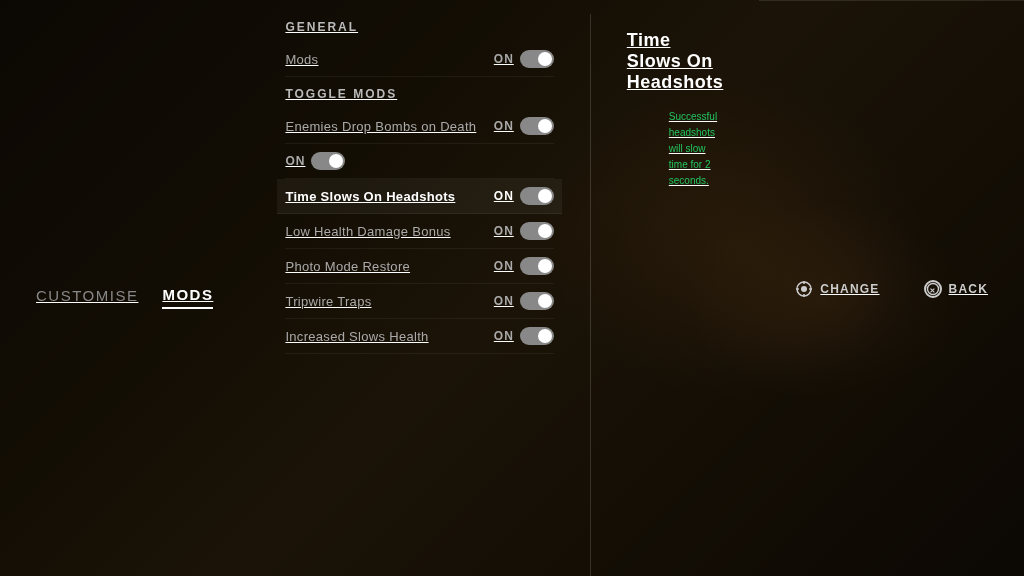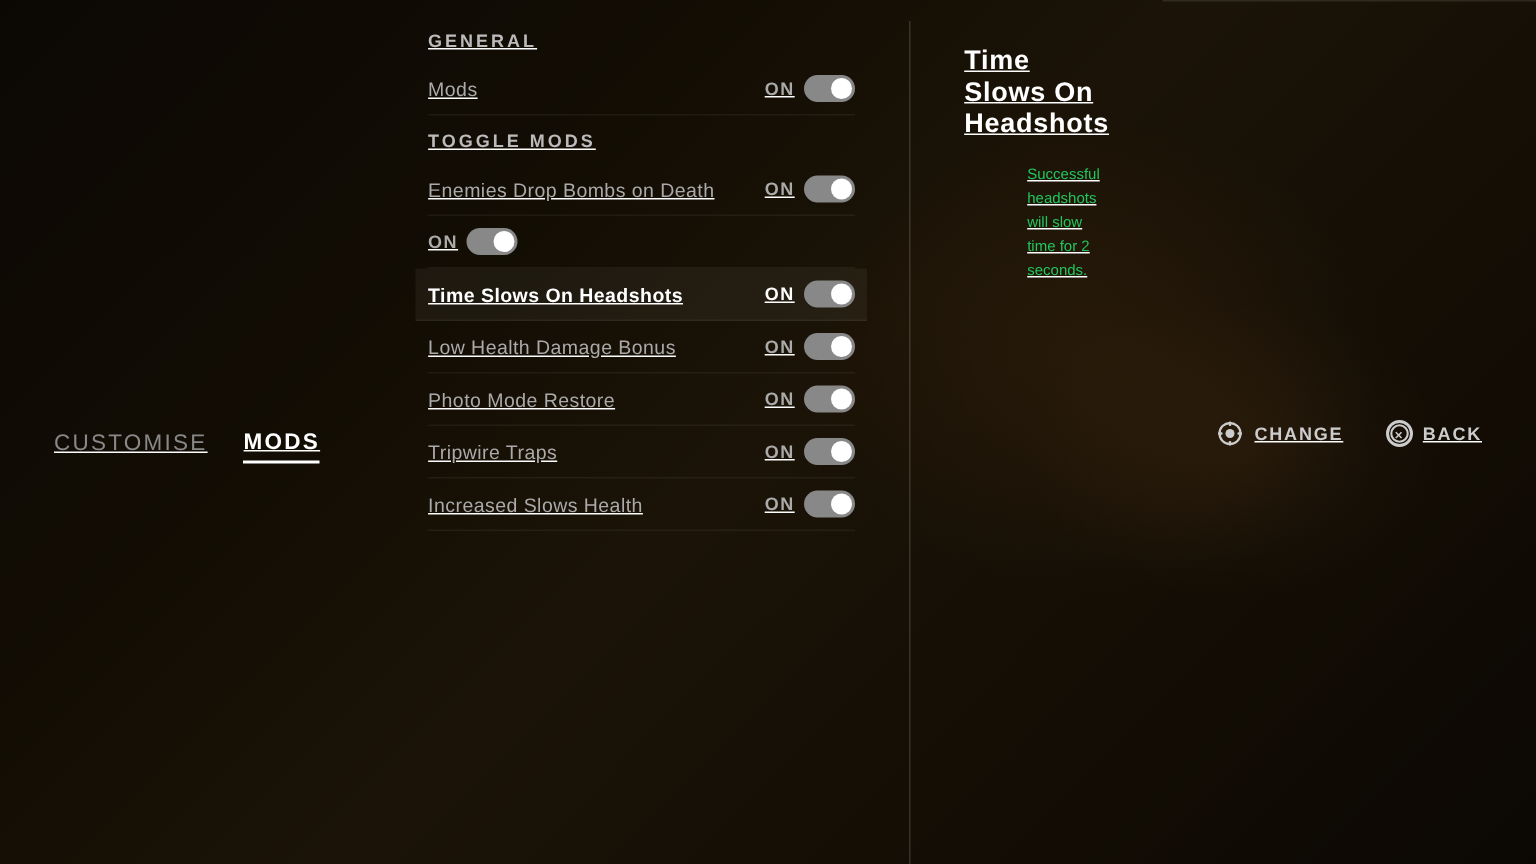--- a/index.html
+++ b/index.html
@@ -255,21 +255,21 @@
       max-width: 320px;
       margin-left: 42px;
     }
 
     
     .footer {
       display: flex;
       justify-content: space-between;
       align-items: center;
       padding: 6px 36px;
-      gap: 28px;
+      gap: 44px;
       border-top: 1px solid rgba(255,255,255,0.1);
     }
 
     .footer-btn {
       display: flex;
       align-items: center;
       gap: 7px;
       font-size: 12px;
       font-weight: 600;
       color: #ccc;

